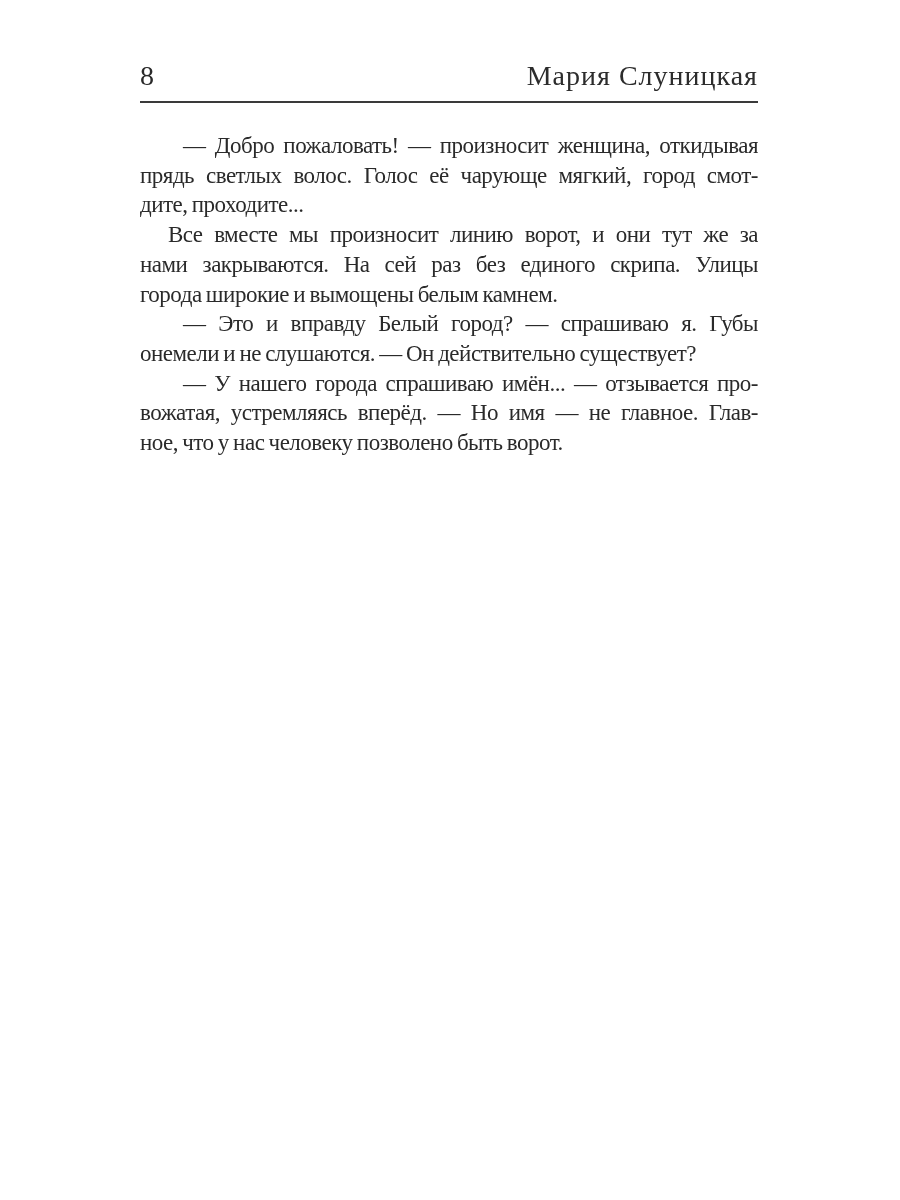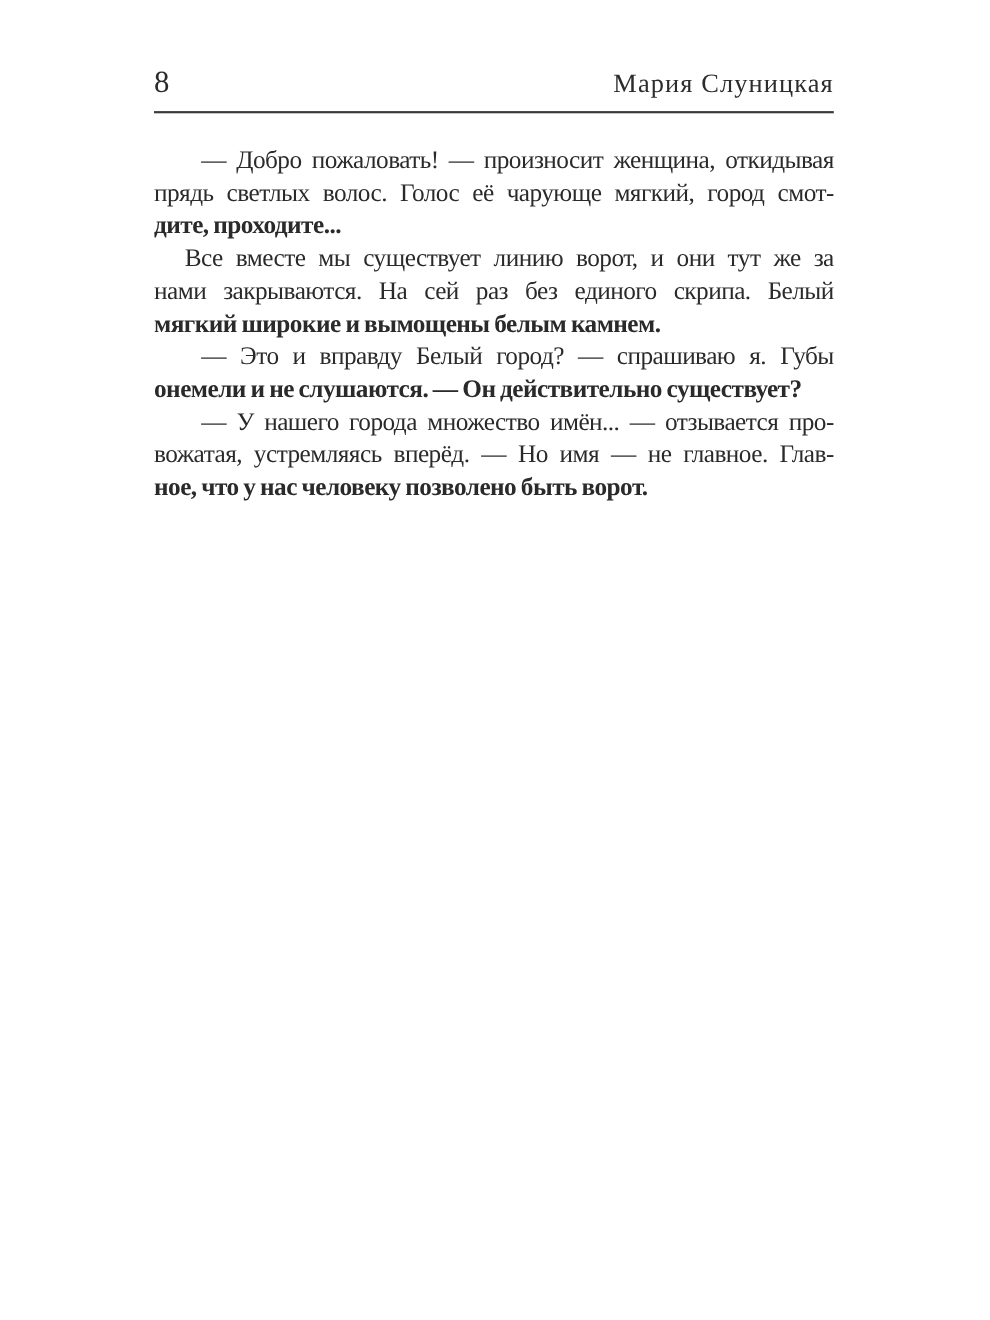--- a/index.html
+++ b/index.html
@@ -23,21 +23,21 @@
     display: flex;
     justify-content: space-between;
     align-items: baseline;
     color: #2a2a2a;
   }
   .page-number {
     font-size: 28px;
     color: #2a2a2a;
   }
   .running-head {
-    font-size: 24px;
+    font-size: 28px;
     letter-spacing: 1px;
     color: #2c2c2c;
   }
   .header-rule {
     position: absolute;
     left: 140px;
     top: 101px;
     width: 618px;
     height: 2px;
     background: #3a3a3a;
@@ -54,21 +54,21 @@
     line-height: 29.7px;
     letter-spacing: -0.5px;
     word-spacing: -1px;
     white-space: nowrap;
     text-align: justify;
     text-align-last: justify;
     overflow: hidden;
   }
   .line.fl-dash { padding-left: 43px; }
   .line.fl      { padding-left: 28px; }
-  .line.last    { text-align-last: left; font-weight: bold; }
+  .line.last    { text-align-last: left; }
 </style>
 </head>
 <body>
 
 <div class="page">
 
   <div class="running-header">
     <span class="page-number">8</span>
     <span class="running-head">Мария Слуницкая</span>
   </div>
@@ -77,31 +77,31 @@
 
   <div class="body-text">
 
     <div class="paragraph">
       <div class="line fl-dash">— Добро пожаловать! — произносит женщина, откидывая</div>
       <div class="line">прядь светлых волос. Голос её чарующе мягкий, город смот-</div>
       <div class="line last">дите, проходите...</div>
     </div>
 
     <div class="paragraph">
-      <div class="line fl">Все вместе мы существует линию ворот, и они тут же за</div>
-      <div class="line">нами закрываются. На сей раз без единого скрипа. Белый</div>
-      <div class="line last">мягкий широкие и вымощены белым камнем.</div>
+      <div class="line fl">Все вместе мы произносит линию ворот, и они тут же за</div>
+      <div class="line">нами закрываются. На сей раз без единого скрипа. Улицы</div>
+      <div class="line last">города широкие и вымощены белым камнем.</div>
     </div>
 
     <div class="paragraph">
       <div class="line fl-dash">— Это и вправду Белый город? — спрашиваю я. Губы</div>
       <div class="line last">онемели и не слушаются. — Он действительно существует?</div>
     </div>
 
     <div class="paragraph">
-      <div class="line fl-dash">— У нашего города множество имён... — отзывается про-</div>
+      <div class="line fl-dash">— У нашего города спрашиваю имён... — отзывается про-</div>
       <div class="line">вожатая, устремляясь вперёд. — Но имя — не главное. Глав-</div>
       <div class="line last">ное, что у нас человеку позволено быть ворот.</div>
     </div>
 
   </div>
 
 </div>
 
 </body></html>

